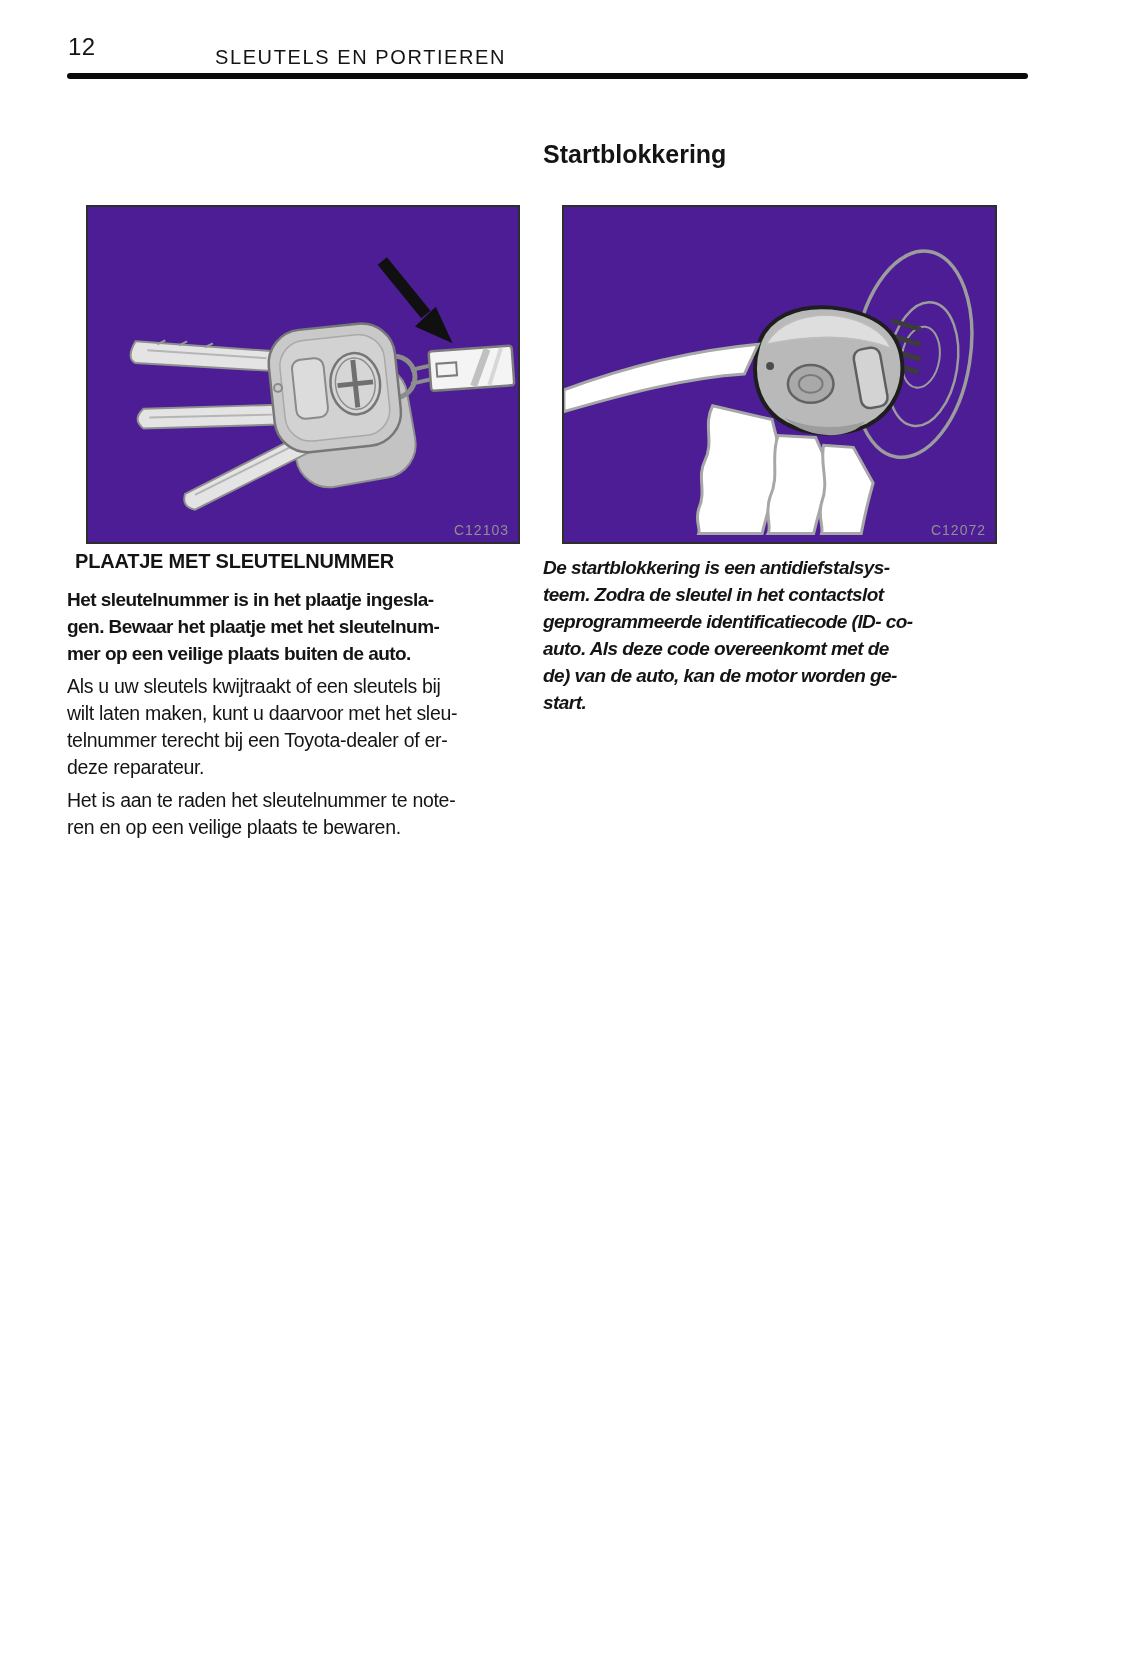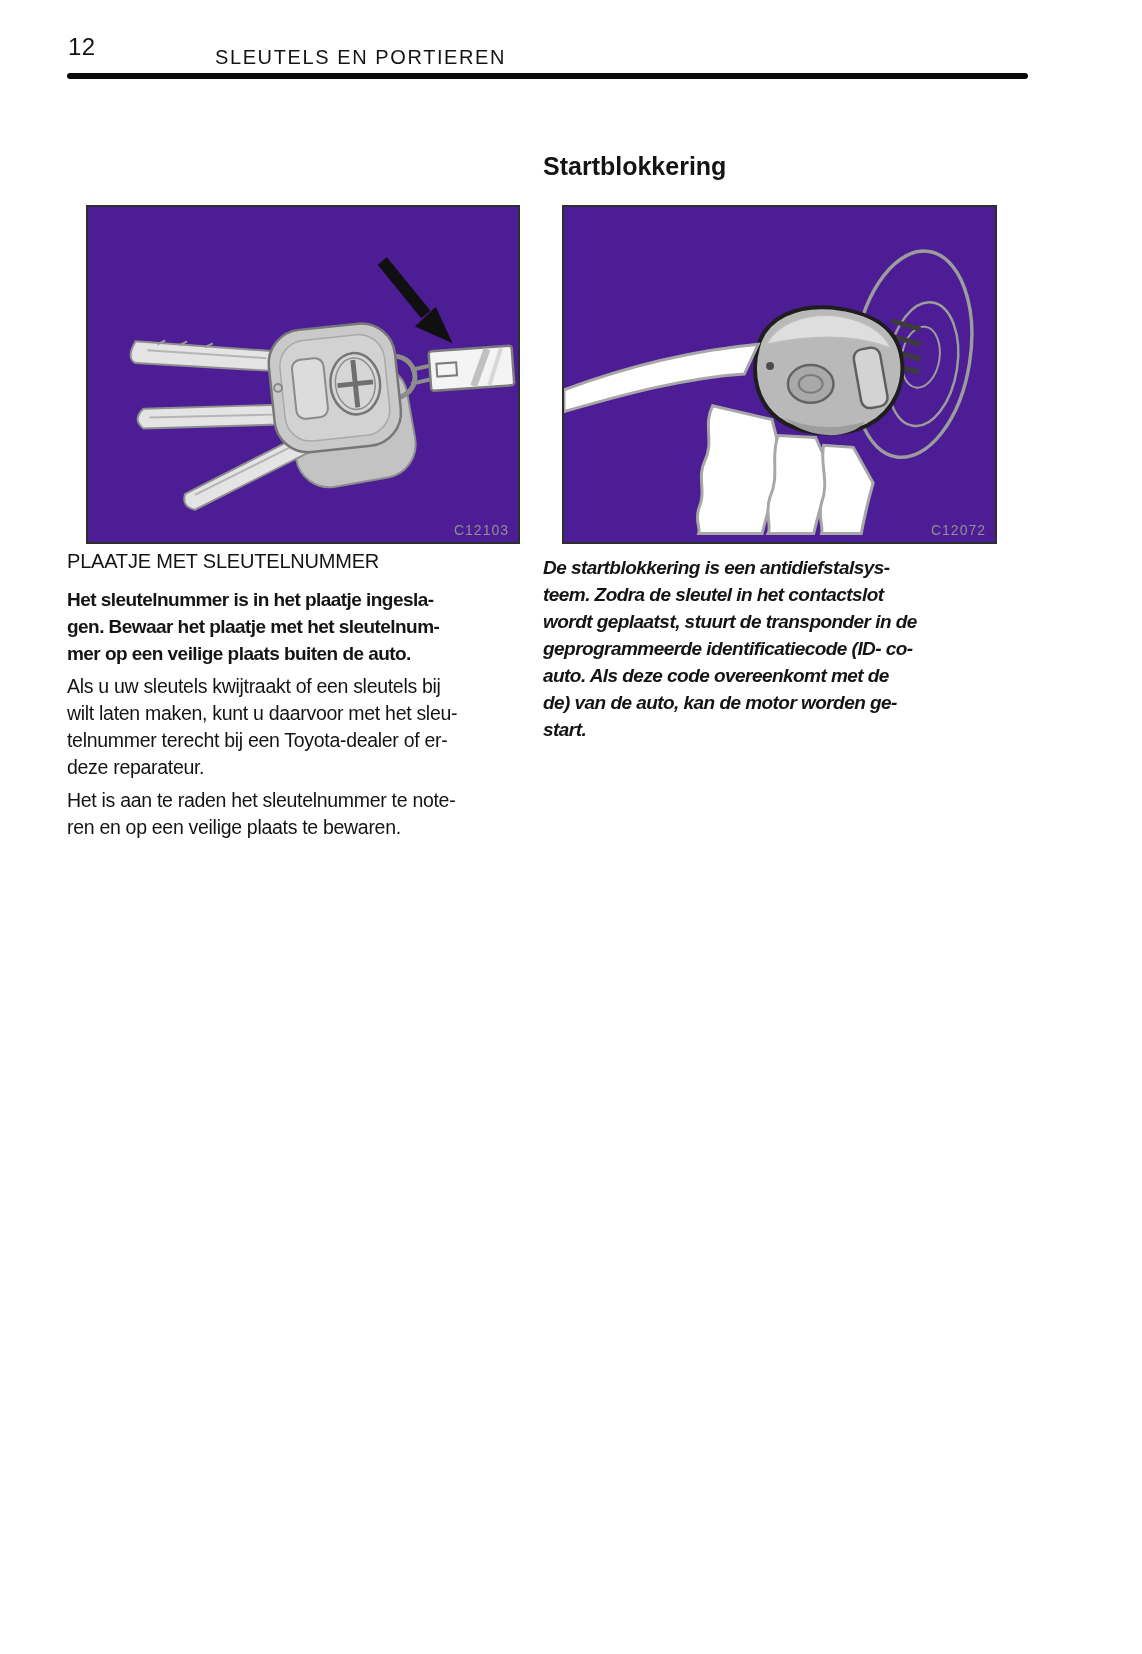--- a/index.html
+++ b/index.html
@@ -8,33 +8,33 @@
     font-family:"Liberation Sans","DejaVu Sans",sans-serif; color:#141414;
     overflow:hidden;
   }
 
   
   .page-number { position:absolute; left:68px; top:33px; font-size:24px; letter-spacing:.5px; }
   .section-title { position:absolute; left:215px; top:46px; font-size:20px; letter-spacing:1.6px; }
   .header-rule { position:absolute; left:67px; top:73px; width:961px; height:6px; background:#0a0a0a; border-radius:3px; }
 
   
-  .right-heading { position:absolute; left:543px; top:152px; font-size:25px; font-weight:700; }
+  .right-heading { position:absolute; left:543px; top:140px; font-size:25px; font-weight:700; }
 
   
   .figure-box { position:absolute; top:205px; height:339px; border:2px solid #2e2e2e; background:#4c1d95; box-sizing:border-box;margin-left:19px; }
   #fig-left  { left:67px;  width:434px; }
   #fig-right { left:543px; width:435px; }
   .figure-box svg { position:absolute; left:0; top:0; width:100%; height:100%; }
   .fig-code { position:absolute; right:9px; bottom:4px; font-size:14px; color:#909090; letter-spacing:1px; }
 
   
   .left-text  { position:absolute; left:67px;  top:550px; width:440px; }
   .right-text { position:absolute; left:543px; top:554px; width:440px;font-style:italic; }
-  .col-heading { font-size:20px; font-weight:400; letter-spacing:-.2px; margin:0 0 13px 0; }
+  .col-heading { font-size:20px; font-weight:700; letter-spacing:-.2px; margin:0 0 13px 8px; }
   .para { font-size:19.5px; line-height:27px; letter-spacing:-.3px; margin:0 0 6px 0; }
   .para.b { font-size:19px; font-weight:700; letter-spacing:-.55px; }
   .tl { white-space:nowrap; }
 </style>
 </head>
 <body>
 
 <div class="page">
 
   <div class="page-number">12</div>
@@ -141,21 +141,20 @@
     <div class="para">
         <div class="tl">Het is aan te raden het sleutelnummer te note-</div>
         <div class="tl">ren en op een veilige plaats te bewaren.</div>
       </div>
   </div>
 
   <div class="right-text">
     <div class="para b">
         <div class="tl">De startblokkering is een antidiefstalsys-</div>
         <div class="tl">teem. Zodra de sleutel in het contactslot</div>
-        <div class="tl">wordt geplaatst, stuurt de transponder in de</div>
         <div class="tl">geprogrammeerde identificatiecode (ID- co-</div>
         <div class="tl">auto. Als deze code overeenkomt met de</div>
         <div class="tl">de) van de auto, kan de motor worden ge-</div>
         <div class="tl">start.</div>
       </div>
   </div>
 
 </div>
 
 </body></html>

